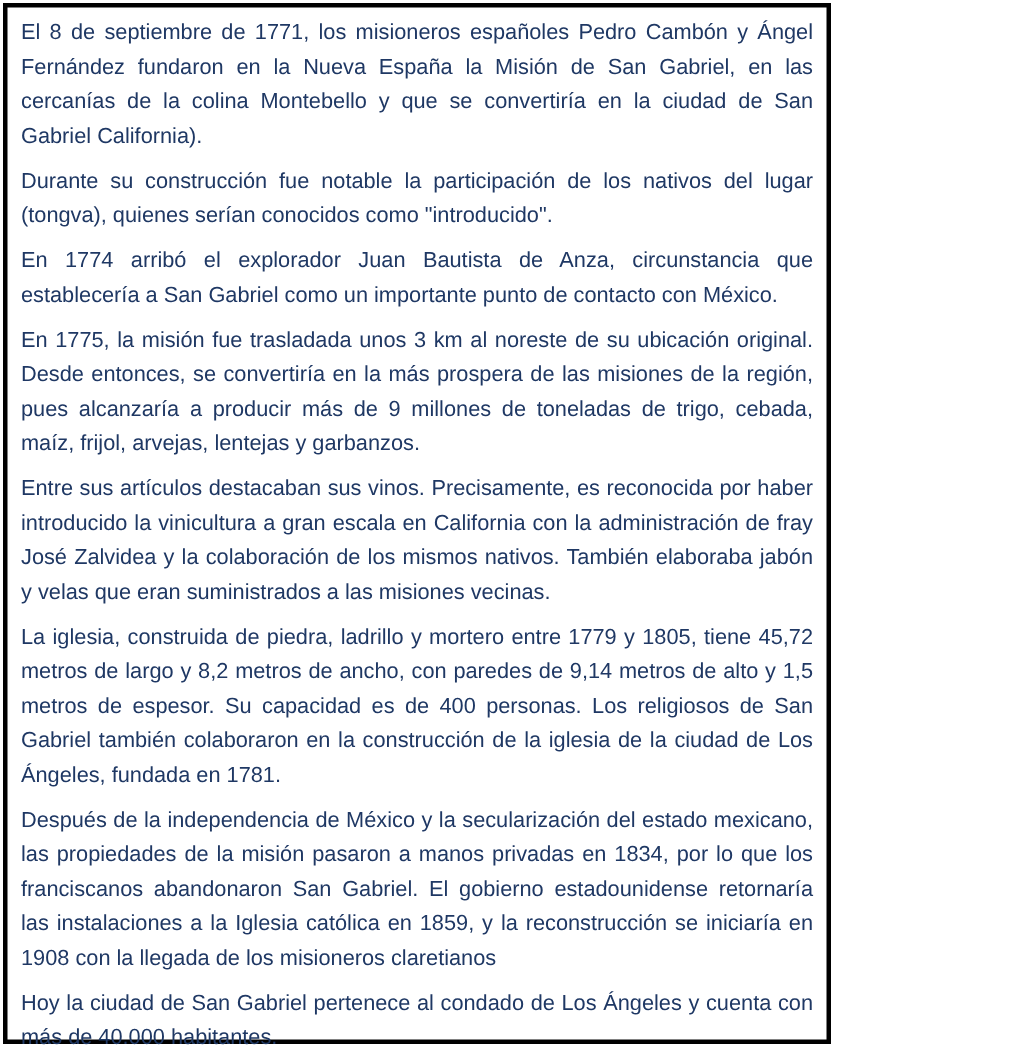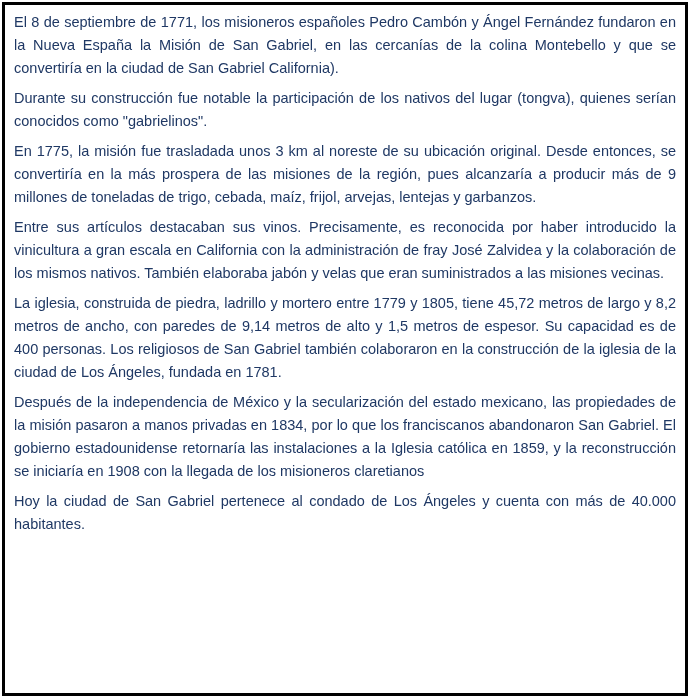--- a/index.html
+++ b/index.html
@@ -9,21 +9,21 @@
   }
   body {
     width: 690px;
     height: 698px;
     overflow: hidden;
     font-family: "Liberation Sans", sans-serif;
   }
   .page {
     box-sizing: border-box;
     margin: 2px;
-    width: 686px;
+    width: 552px;
     height: 694px;
     border: 3px solid #000000;
     background: #ffffff;
     padding: 6px 9px 5px 9px;
   }
   .doc {
     color: #1F3864;
     font-size: 14.5px;
     line-height: 23px;
     text-align: justify;
@@ -41,20 +41,21 @@
     text-decoration-thickness: 1px;
     text-underline-offset: 3px;
   }
 </style>
 </head>
 <body>
 
 <div class="page">
   <div class="doc">
     <p>El 8 de septiembre de 1771, los misioneros españoles Pedro Cambón y Ángel Fernández fundaron en la Nueva España la Misión de San Gabriel, en las cercanías de la colina Montebello y que se convertiría en la ciudad de San Gabriel California).</p>
-    <p>Durante su construcción fue notable la participación de los nativos del lugar (tongva), quienes serían conocidos como "gabrielinos".</p>
+    <p>Durante su construcción fue notable la participación de los nativos del lugar (tongva), quienes serían conocidos como "introducido".</p>
+    <p>En 1774 arribó el explorador Juan Bautista de Anza, circunstancia que establecería a San Gabriel como un importante punto de contacto con México.</p>
     <p>En 1775, la misión fue trasladada unos 3 km al noreste de su ubicación original. Desde entonces, se convertiría en la más prospera de las misiones de la región, pues alcanzaría a producir más de 9 millones de toneladas de trigo, cebada, maíz, frijol, arvejas, lentejas y garbanzos.</p>
     <p>Entre sus artículos destacaban sus vinos. Precisamente, es reconocida por haber introducido la vinicultura a gran escala en California con la administración de fray José Zalvidea y la colaboración de los mismos nativos. También elaboraba jabón y velas que eran suministrados a las misiones vecinas.</p>
     <p><span>La iglesia, construida de piedra, ladrillo y mortero entre 1779 y 1805, tiene 45,72 metros de largo y 8,2 metros de ancho, con paredes de 9,14 metros de alto y 1,5 metros de espesor. </span><span class="grammar-flag">Su</span><span> capacidad es de 400 personas. Los religiosos de San Gabriel también colaboraron en la construcción de la iglesia de la ciudad de Los Ángeles, fundada en 1781.</span></p>
     <p>Después de la independencia de México y la secularización del estado mexicano, las propiedades de la misión pasaron a manos privadas en 1834, por lo que los franciscanos abandonaron San Gabriel. El gobierno estadounidense retornaría las instalaciones a la Iglesia católica en 1859, y la reconstrucción se iniciaría en 1908 con la llegada de los misioneros claretianos</p>
     <p>Hoy la ciudad de San Gabriel pertenece al condado de Los Ángeles y cuenta con más de 40.000 habitantes.</p>
   </div>
 </div>
 
 </body></html>

